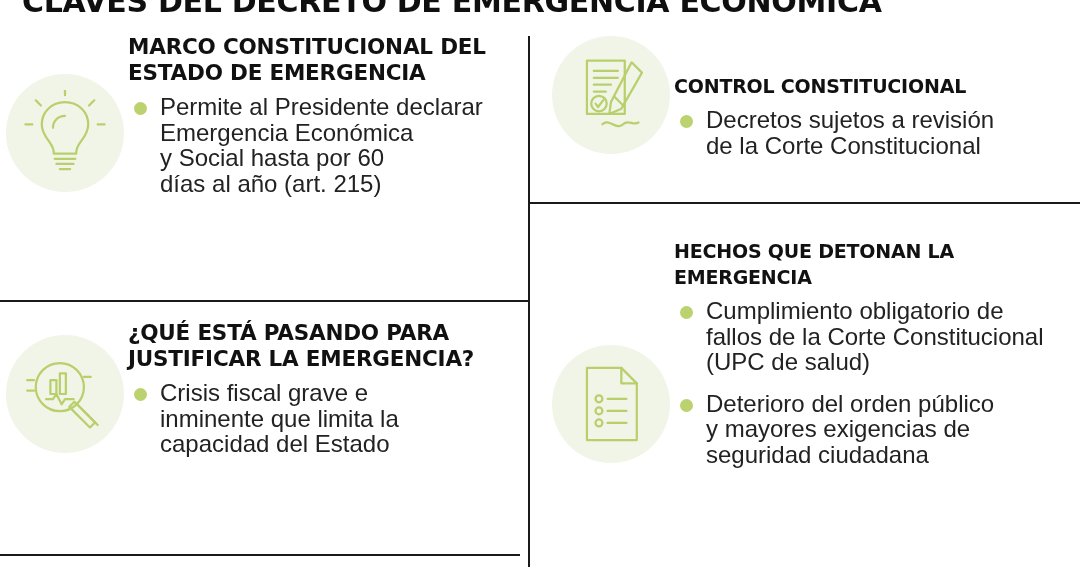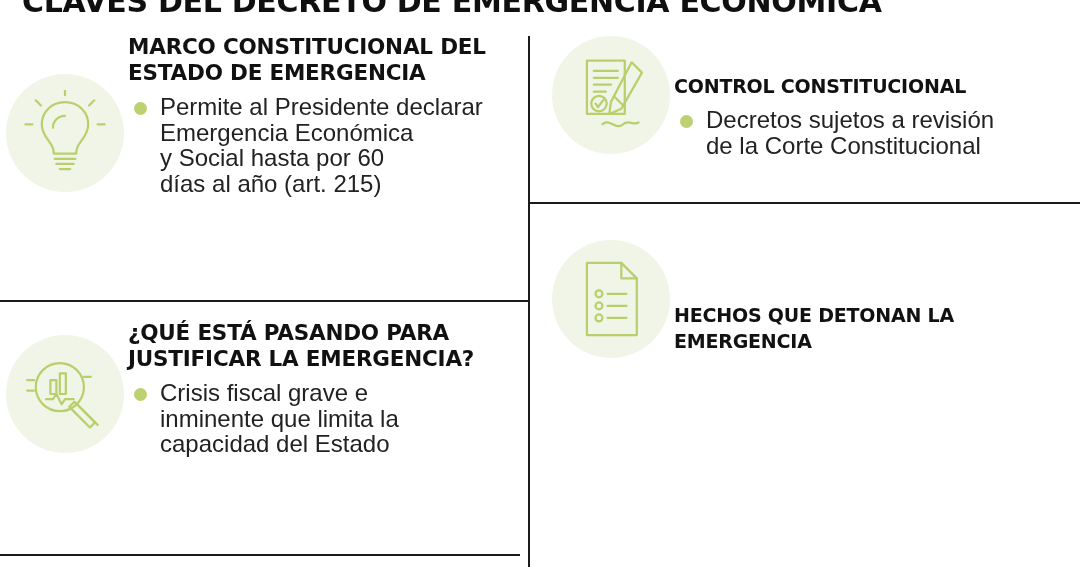--- a/index.html
+++ b/index.html
@@ -233,16 +233,24 @@
         <path class="stroke" d="M62 8 L62 26 L80 26"></path>
         <circle class="stroke" cx="36" cy="44" r="4"></circle>
         <circle class="stroke" cx="36" cy="58" r="4"></circle>
         <circle class="stroke" cx="36" cy="72" r="4"></circle>
         <path class="stroke" d="M46 44 L68 44 M46 58 L68 58 M46 72 L68 72"></path>
       </svg>
     </div>
     <div class="card-body">
       <h2 class="card-heading">HECHOS QUE DETONAN
 LA EMERGENCIA</h2>
+      <ul class="bullets">
+        <li class="bullet">Cumplimiento obligatorio de
+fallos de la Corte Constitucional
+(UPC de salud)</li>
+        <li class="bullet">Deterioro del orden público
+y mayores exigencias de
+seguridad ciudadana</li>
+      </ul>
     </div>
   </div>
 
 </div>
 
 </body></html>

